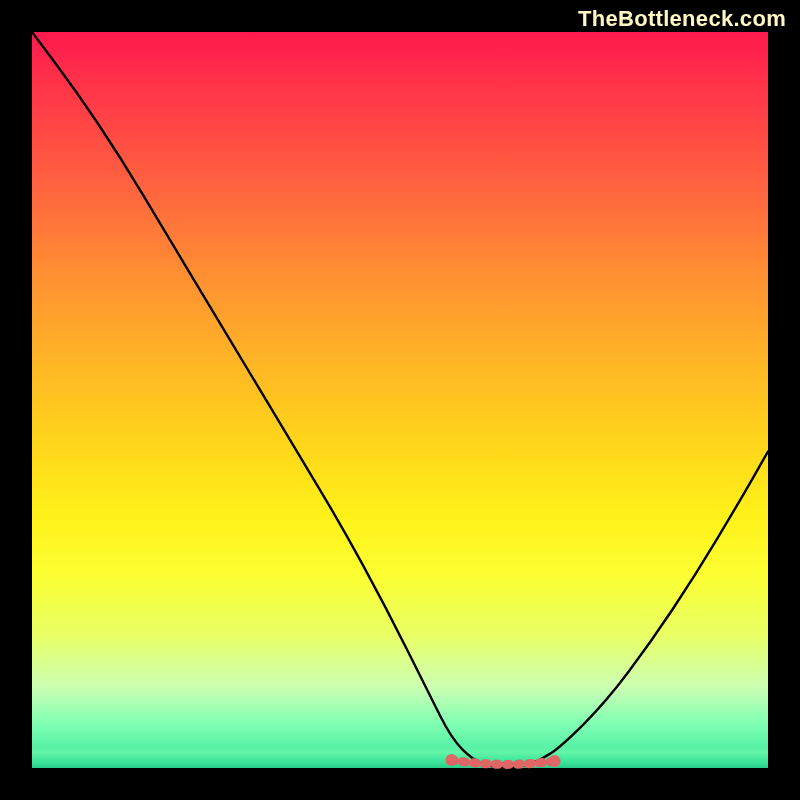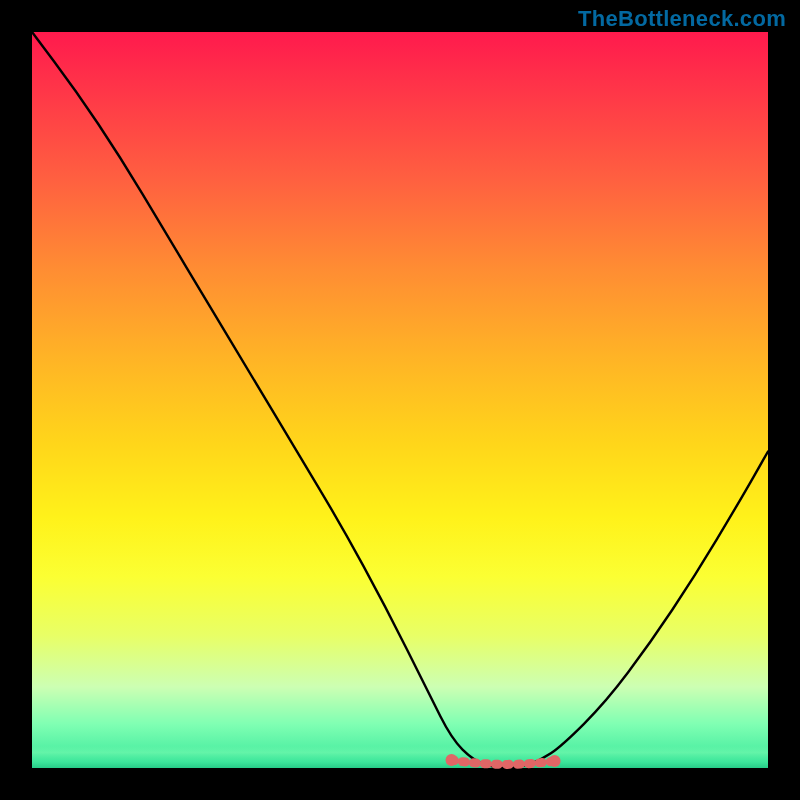--- a/index.html
+++ b/index.html
@@ -40,21 +40,21 @@
       rgba(255,255,255,0) 0%,
       rgba(140,255,180,0.35) 30%,
       #3de69b 72%,
       #27cc88 100%);
   }
   .watermark {
     position: absolute;
     top: 6px;
     right: 14px;
     font: 600 22px Arial, Helvetica, sans-serif;
-    color: #0369a1;
+    color: #fef9c3;
     letter-spacing: 0.3px;
     user-select: none;
   }
   svg.curve {
     position: absolute;
     left: 0; top: 0;
     width: 100%; height: 100%;
     overflow: visible;
   }
 </style>

